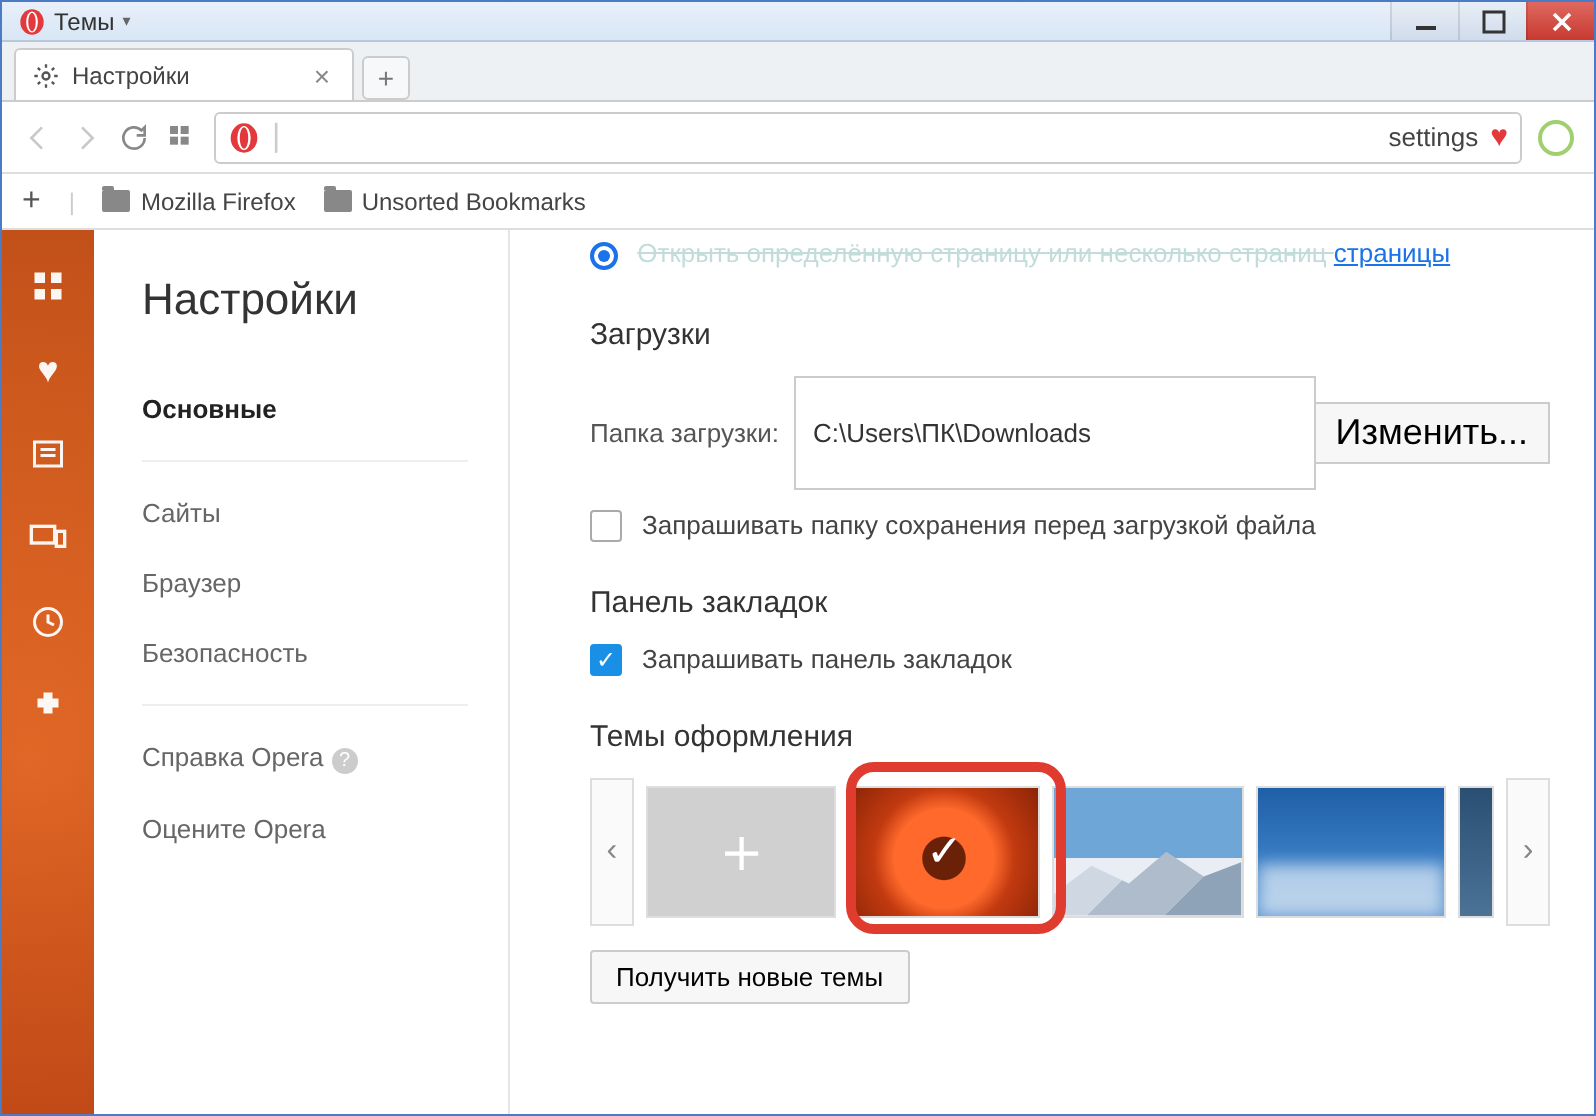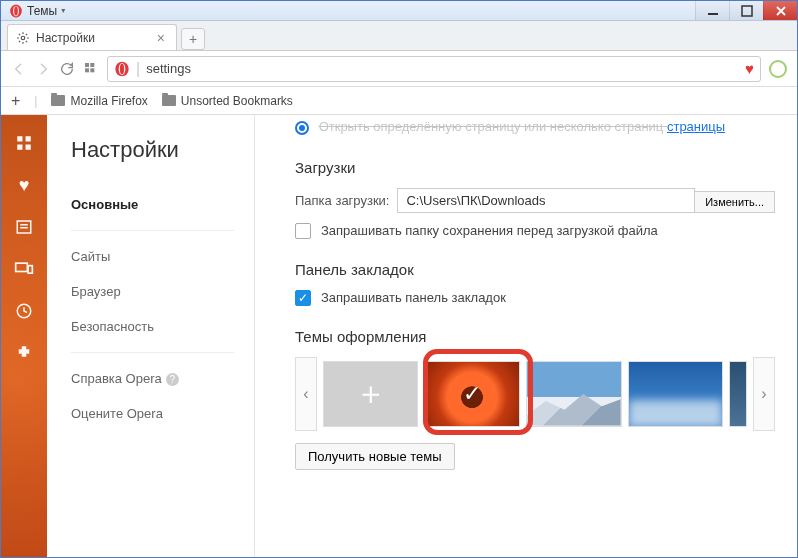--- a/index.html
+++ b/index.html
@@ -22,21 +22,21 @@
 .tab { background: #fff; border: 1px solid #ccc; border-bottom: none; border-radius: 3px 3px 0 0; height: 26px; padding: 0 8px; display: flex; align-items: center; gap: 6px; font-size: 12px; color: #444; min-width: 170px; }
 .tab .gear { width: 14px; height: 14px; }
 .tab-close { color: #888; font-size: 14px; padding: 0 3px; cursor: pointer; margin-left: auto; }
 .newtab { width: 24px; height: 22px; background: #f6f8fa; border: 1px solid #ccc; border-radius: 3px; display: flex; align-items: center; justify-content: center; color: #777; cursor: pointer; font-size: 14px; }
 
 .toolbar { height: 36px; display: flex; align-items: center; gap: 8px; padding: 0 10px; border-bottom: 1px solid #ddd; }
 .nav-icn { width: 16px; height: 16px; color: #888; cursor: pointer; }
 .nav-icn.disabled { opacity: .45; cursor: default; }
 .addr { flex: 1; height: 26px; border: 1px solid #ccc; border-radius: 3px; display: flex; align-items: center; padding: 0 6px; gap: 6px; }
 .addr .opera-logo { width: 16px; height: 16px; }
-.addr input { flex: 1; border: none; outline: none; font-size: 13px; color: #444; background: transparent; }
+.addr input { flex: 1; border: none; outline: none; font-size: 13px; color: #444; background: transparent; text-align: right; }
 .addr .heart { color: #e4393c; font-size: 15px; }
 .sync-icn { width: 18px; height: 18px; border: 2px solid #9fcf6f; border-radius: 50%; position: relative; }
 
 .bookbar { height: 28px; display: flex; align-items: center; gap: 14px; padding: 0 10px; border-bottom: 1px solid #ddd; font-size: 12px; color: #444; }
 .bookbar .plus { font-size: 16px; color: #555; }
 .bm-item { display: flex; align-items: center; gap: 5px; cursor: pointer; }
 .folder-icn { width: 14px; height: 11px; background: #888; border-radius: 1px; position: relative; }
 .folder-icn::before { content:""; position:absolute; top:-2px; left:0; width:6px; height:2px; background:#888; border-radius:1px 1px 0 0; }
 
 .body-area { flex: 1; display: flex; overflow: hidden; }
@@ -51,24 +51,24 @@
 .side-sep { height: 1px; background: #eee; margin: 8px 20px 8px 0; }
 .help-q { display:inline-block; width:13px; height:13px; border-radius:50%; background:#ccc; color:#fff; font-size:10px; text-align:center; line-height:13px; margin-left:4px; }
 
 .content { flex: 1; overflow-y: auto; padding: 0 22px 12px 40px; position: relative; }
 .top-frag { color: #1a73e8; font-size: 13px; padding: 4px 0 2px; }
 .top-frag .radio { width:14px;height:14px;border:2px solid #1a73e8;border-radius:50%;display:inline-block;vertical-align:middle;margin-right:6px;position:relative; }
 .top-frag .radio::after { content:"";position:absolute;inset:2px;background:#1a73e8;border-radius:50%; }
 .top-frag .link { text-decoration: underline; }
 .sec-h { font-size: 15px; font-weight: 400; color: #333; margin: 22px 0 12px; }
 .row { display: flex; align-items: center; gap: 10px; font-size: 13px; color: #444; }
-.dl-row { display: flex; align-items: flex-end; margin-bottom: 10px; }
+.dl-row { display: flex; align-items: center; margin-bottom: 10px; }
 .dl-row .lbl { padding: 5px 8px 5px 0; font-size: 13px; color: #555; }
-.dl-row input { flex:1; border:1px solid #ccc; padding: 4px 8px; font-size: 13px; background: #fff; color:#333; }
-.dl-row button { border:1px solid #ccc; border-left:none; background:#f7f7f7; padding: 4px 10px; font-size:11px; cursor:pointer; }
+.dl-row input { flex:1; border:1px solid #ccc; padding: 20px 8px; font-size: 13px; background: #fff; color:#333; }
+.dl-row button { border:1px solid #ccc; border-left:none; background:#f7f7f7; padding: 4px 10px; font-size:18px; cursor:pointer; }
 .chk { width:16px; height:16px; border:1px solid #aaa; border-radius:2px; display:inline-flex; align-items:center; justify-content:center; background:#fff; }
 .chk.on { background:#1a8fe6; border-color:#1a8fe6; color:#fff; }
 .chk.on::after { content:"✓"; font-size:12px; line-height:1; }
 
 .theme-row { display:flex; align-items:center; gap:6px; margin-top:6px; }
 .carousel-btn { width:22px; height:74px; border:1px solid #ddd; background:#fafafa; display:flex; align-items:center; justify-content:center; color:#888; cursor:pointer; font-size:16px; }
 .theme-card { width:96px; height:66px; border:1px solid #ddd; position:relative; cursor:pointer; overflow:hidden; }
 .theme-add { background:#d0d0d0; display:flex; align-items:center; justify-content:center; color:#fff; font-size:32px; font-weight:200; }
 .theme-flower { background: radial-gradient(circle at 50% 55%, #6b2008 0 18%, transparent 19%), radial-gradient(circle at 50% 55%, #ff6a2c 0 42%, #c23a10 60%, #8a2406 100%); }
 .theme-flower .chkmark { position:absolute; inset:0; display:flex; align-items:center; justify-content:center; color:#fff; font-size:22px; }
@@ -220,21 +220,21 @@
       <div class="side-item">Браузер</div>
       <div class="side-item">Безопасность</div>
       <div class="side-sep"></div>
       <div class="side-item"><span>Справка Opera</span><span class="help-q">?</span></div>
       <div class="side-item">Оцените Opera</div>
     </div>
 
     <div class="content">
       <div class="top-frag">
         <span class="radio"></span>
-        <span style="color:#0f172a;text-decoration:line-through;opacity:.25">Открыть определённую страницу или несколько страниц </span>
+        <span style="color:#0f766e;text-decoration:line-through;opacity:.25">Открыть определённую страницу или несколько страниц </span>
         <span class="link">страницы</span>
       </div>
 
       
       <div class="sec-h">Загрузки</div>
       <div class="dl-row">
         <span class="lbl">Папка загрузки:</span>
         <input type="text" value="C:\Users\ПК\Downloads" style="">
         <button>Изменить...</button>
       </div>

